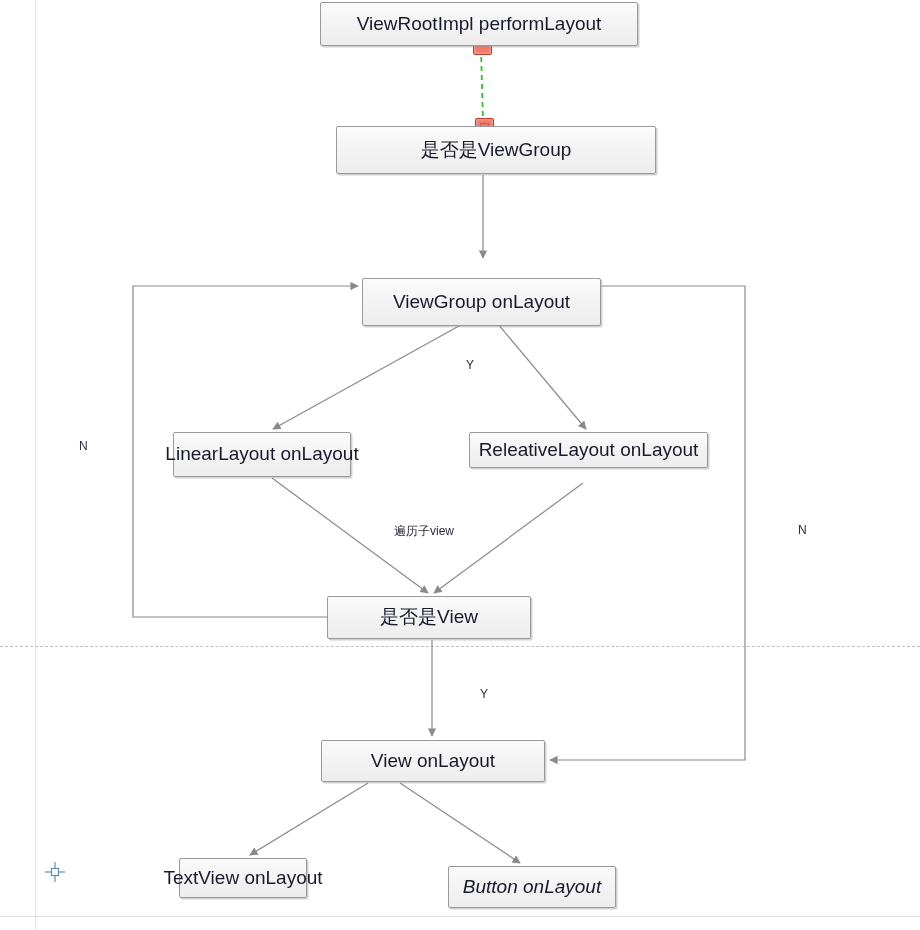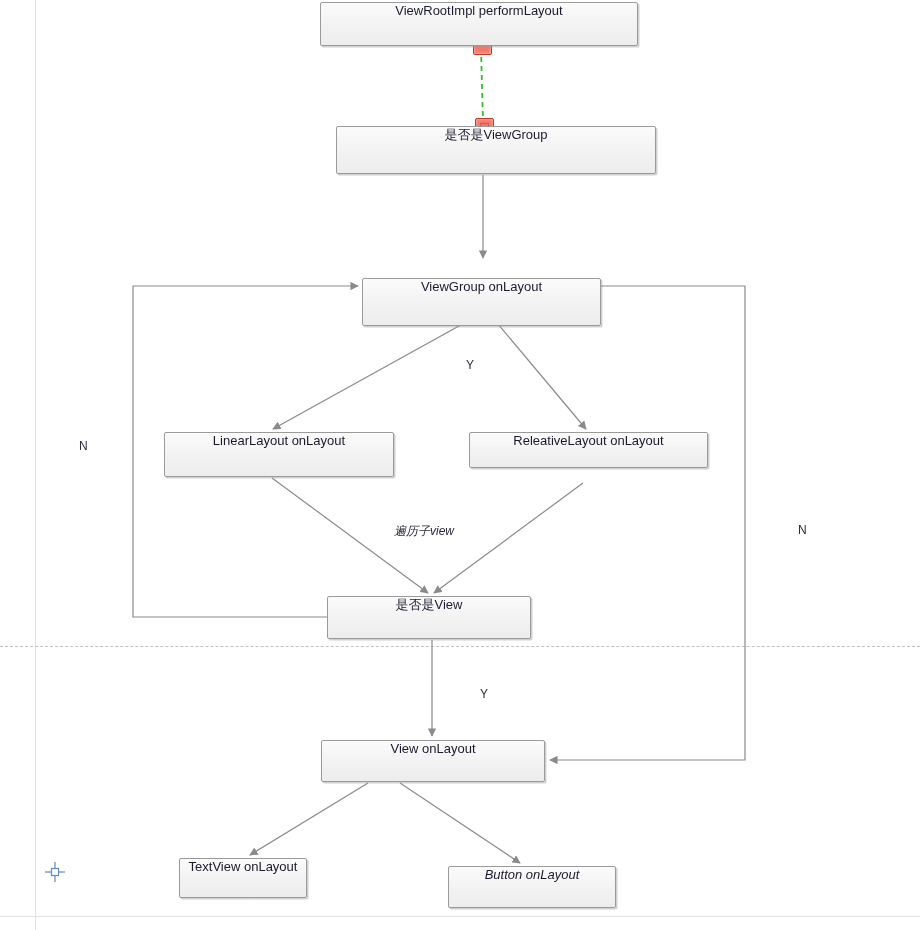--- a/index.html
+++ b/index.html
@@ -41,24 +41,24 @@
   }
   
   .node {
     position: absolute;
     box-sizing: border-box;
     background: linear-gradient(to bottom, #fbfbfb 0%, #f2f2f2 55%, #ededed 100%);
     border: 1px solid #9a9a9a;
     border-radius: 2px;
     box-shadow: 1.5px 1.5px 0 rgba(150,150,150,0.45);
     display: flex;
-    align-items: flex-start;
+    align-items: center;
     justify-content: center;
     color: #1a1a2e;
-    font-size: 13px;
+    font-size: 19px;
     line-height: 1.2;
     text-align: center;
     white-space: nowrap;
     user-select: none;
   }
   .edge-label {
     position: absolute;
     font-size: 12px;
     color: #2b2b3a;
     white-space: nowrap;
@@ -127,21 +127,21 @@
   </div>
 
   <div class="node" style="left:336px;top:126px;width:320px;height:48px;">
     <span>是否是ViewGroup</span>
   </div>
 
   <div class="node" style="left:362px;top:278px;width:239px;height:48px;">
     <span>ViewGroup onLayout</span>
   </div>
 
-  <div class="node" style="left:164px;top:432px;width:230px;height:45px;">
+  <div class="node" style="left:173px;top:432px;width:178px;height:45px;">
     <span>LinearLayout  onLayout</span>
   </div>
 
   <div class="node" style="left:469px;top:432px;width:239px;height:36px;">
     <span>ReleativeLayout  onLayout</span>
   </div>
 
   <div class="node" style="left:327px;top:596px;width:204px;height:43px;">
     <span>是否是View</span>
   </div>
@@ -154,21 +154,21 @@
     <span>View onLayout</span>
   </div>
 
   <div class="node" style="left:448px;top:866px;width:168px;height:42px;font-style:italic;">
     <span>Button onLayout</span>
   </div>
 
   <div class="edge-label" style="left:466px;top:358px;">Y</div>
   <div class="edge-label" style="left:79px;top:439px;">N</div>
   <div class="edge-label" style="left:798px;top:523px;">N</div>
-  <div class="edge-label" style="left:394px;top:523px;font-style:italic;">遍历子view</div>
+  <div class="edge-label" style="left:394px;top:523px;">遍历子view</div>
   <div class="edge-label" style="left:480px;top:687px;">Y</div>
 
   <svg class="crosshair" style="left:44px;top:861px;" viewBox="0 0 22 22">
     <line x1="1" y1="11" x2="7" y2="11" stroke="#5b8db8" stroke-width="1.2"></line>
     <line x1="15" y1="11" x2="21" y2="11" stroke="#5b8db8" stroke-width="1.2"></line>
     <line x1="11" y1="1" x2="11" y2="7" stroke="#5b8db8" stroke-width="1.2"></line>
     <line x1="11" y1="15" x2="11" y2="21" stroke="#5b8db8" stroke-width="1.2"></line>
     <rect x="7.5" y="7.5" width="7" height="7" fill="none" stroke="#5b8db8" stroke-width="1.2"></rect>
   </svg>
 

